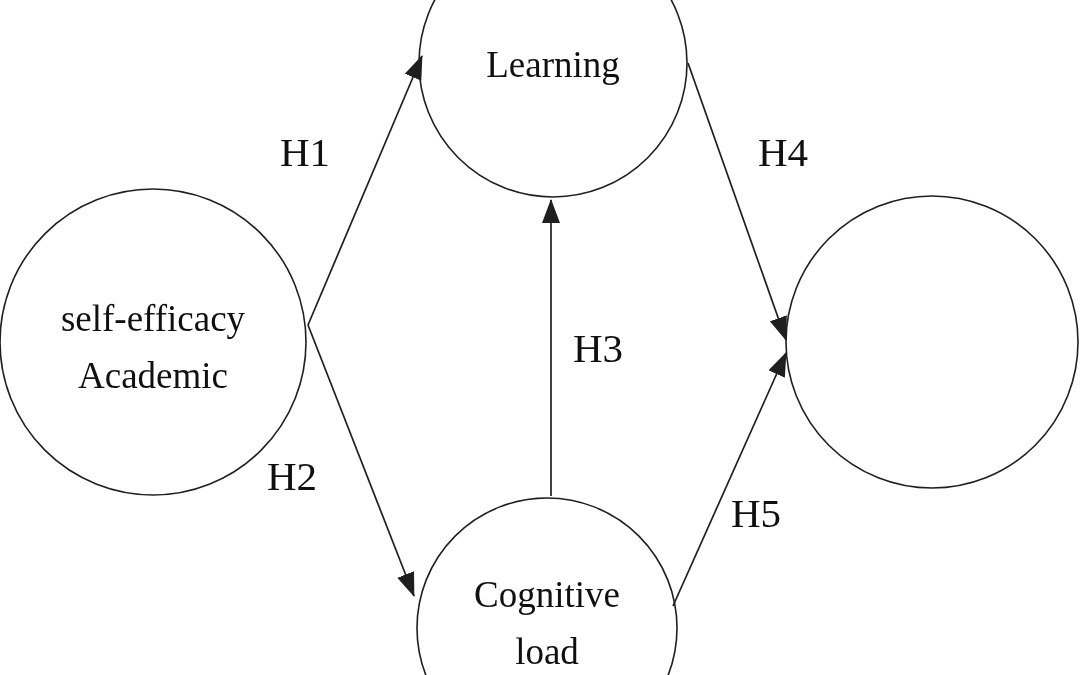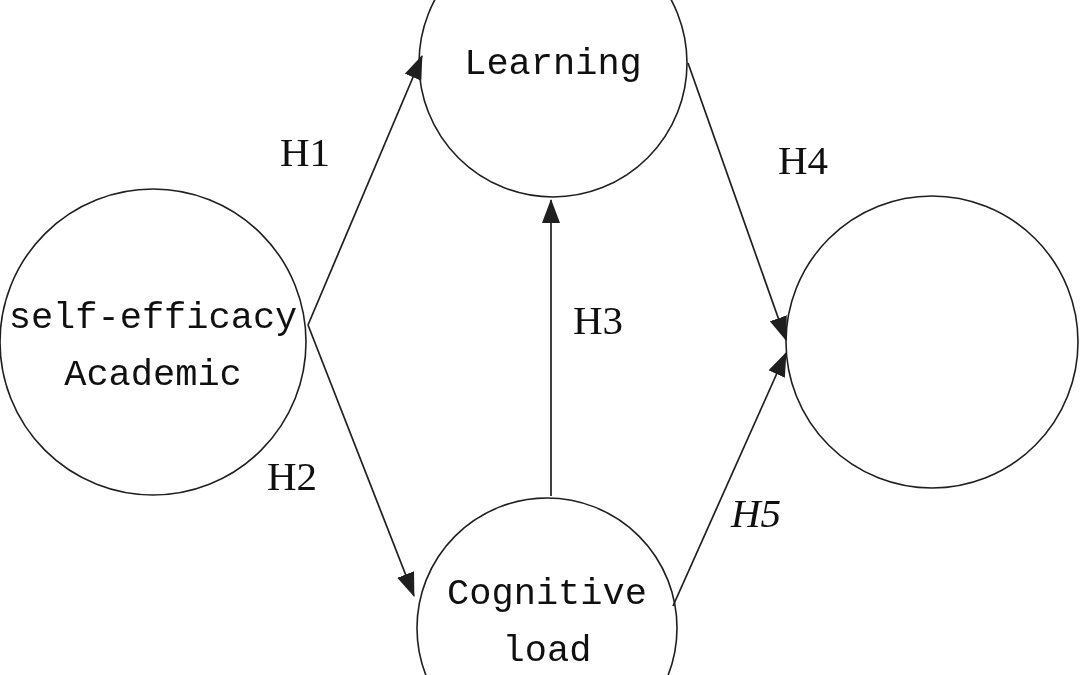--- a/index.html
+++ b/index.html
@@ -37,21 +37,20 @@
     stroke: none;
   }
   .node-label {
     position: absolute;
     transform: translate(-50%, -50%);
     text-align: center;
     font-size: 37px;
     line-height: 57px;
     white-space: nowrap;
     color: var(--text);
-    font-family: Liberation Mono, monospace;
   }
   .edge-label {
     position: absolute;
     transform: translate(-50%, -50%);
     font-size: 41px;
     line-height: 41px;
     white-space: nowrap;
     color: var(--text);
   }
 </style>
@@ -89,17 +88,17 @@
   </div>
 
   <div class="node-label" style="left:547px; top:623px;">
     <div>Cognitive</div>
     <div>load</div>
   </div>
 
 
   <div class="edge-label" style="left:305px; top:152px;text-align:right;">H1</div>
   <div class="edge-label" style="left:292px; top:476px;">H2</div>
-  <div class="edge-label" style="left:598px; top:320px;">H3</div>
-  <div class="edge-label" style="left:783px; top:160px;margin-left:20px;">H4</div>
-  <div class="edge-label" style="left:756px; top:513px;font-style:italic;">H5</div>
+  <div class="edge-label" style="left:598px; top:348px;">H3</div>
+  <div class="edge-label" style="left:783px; top:152px;">H4</div>
+  <div class="edge-label" style="left:756px; top:513px;">H5</div>
 
 </div>
 
 </body></html>

